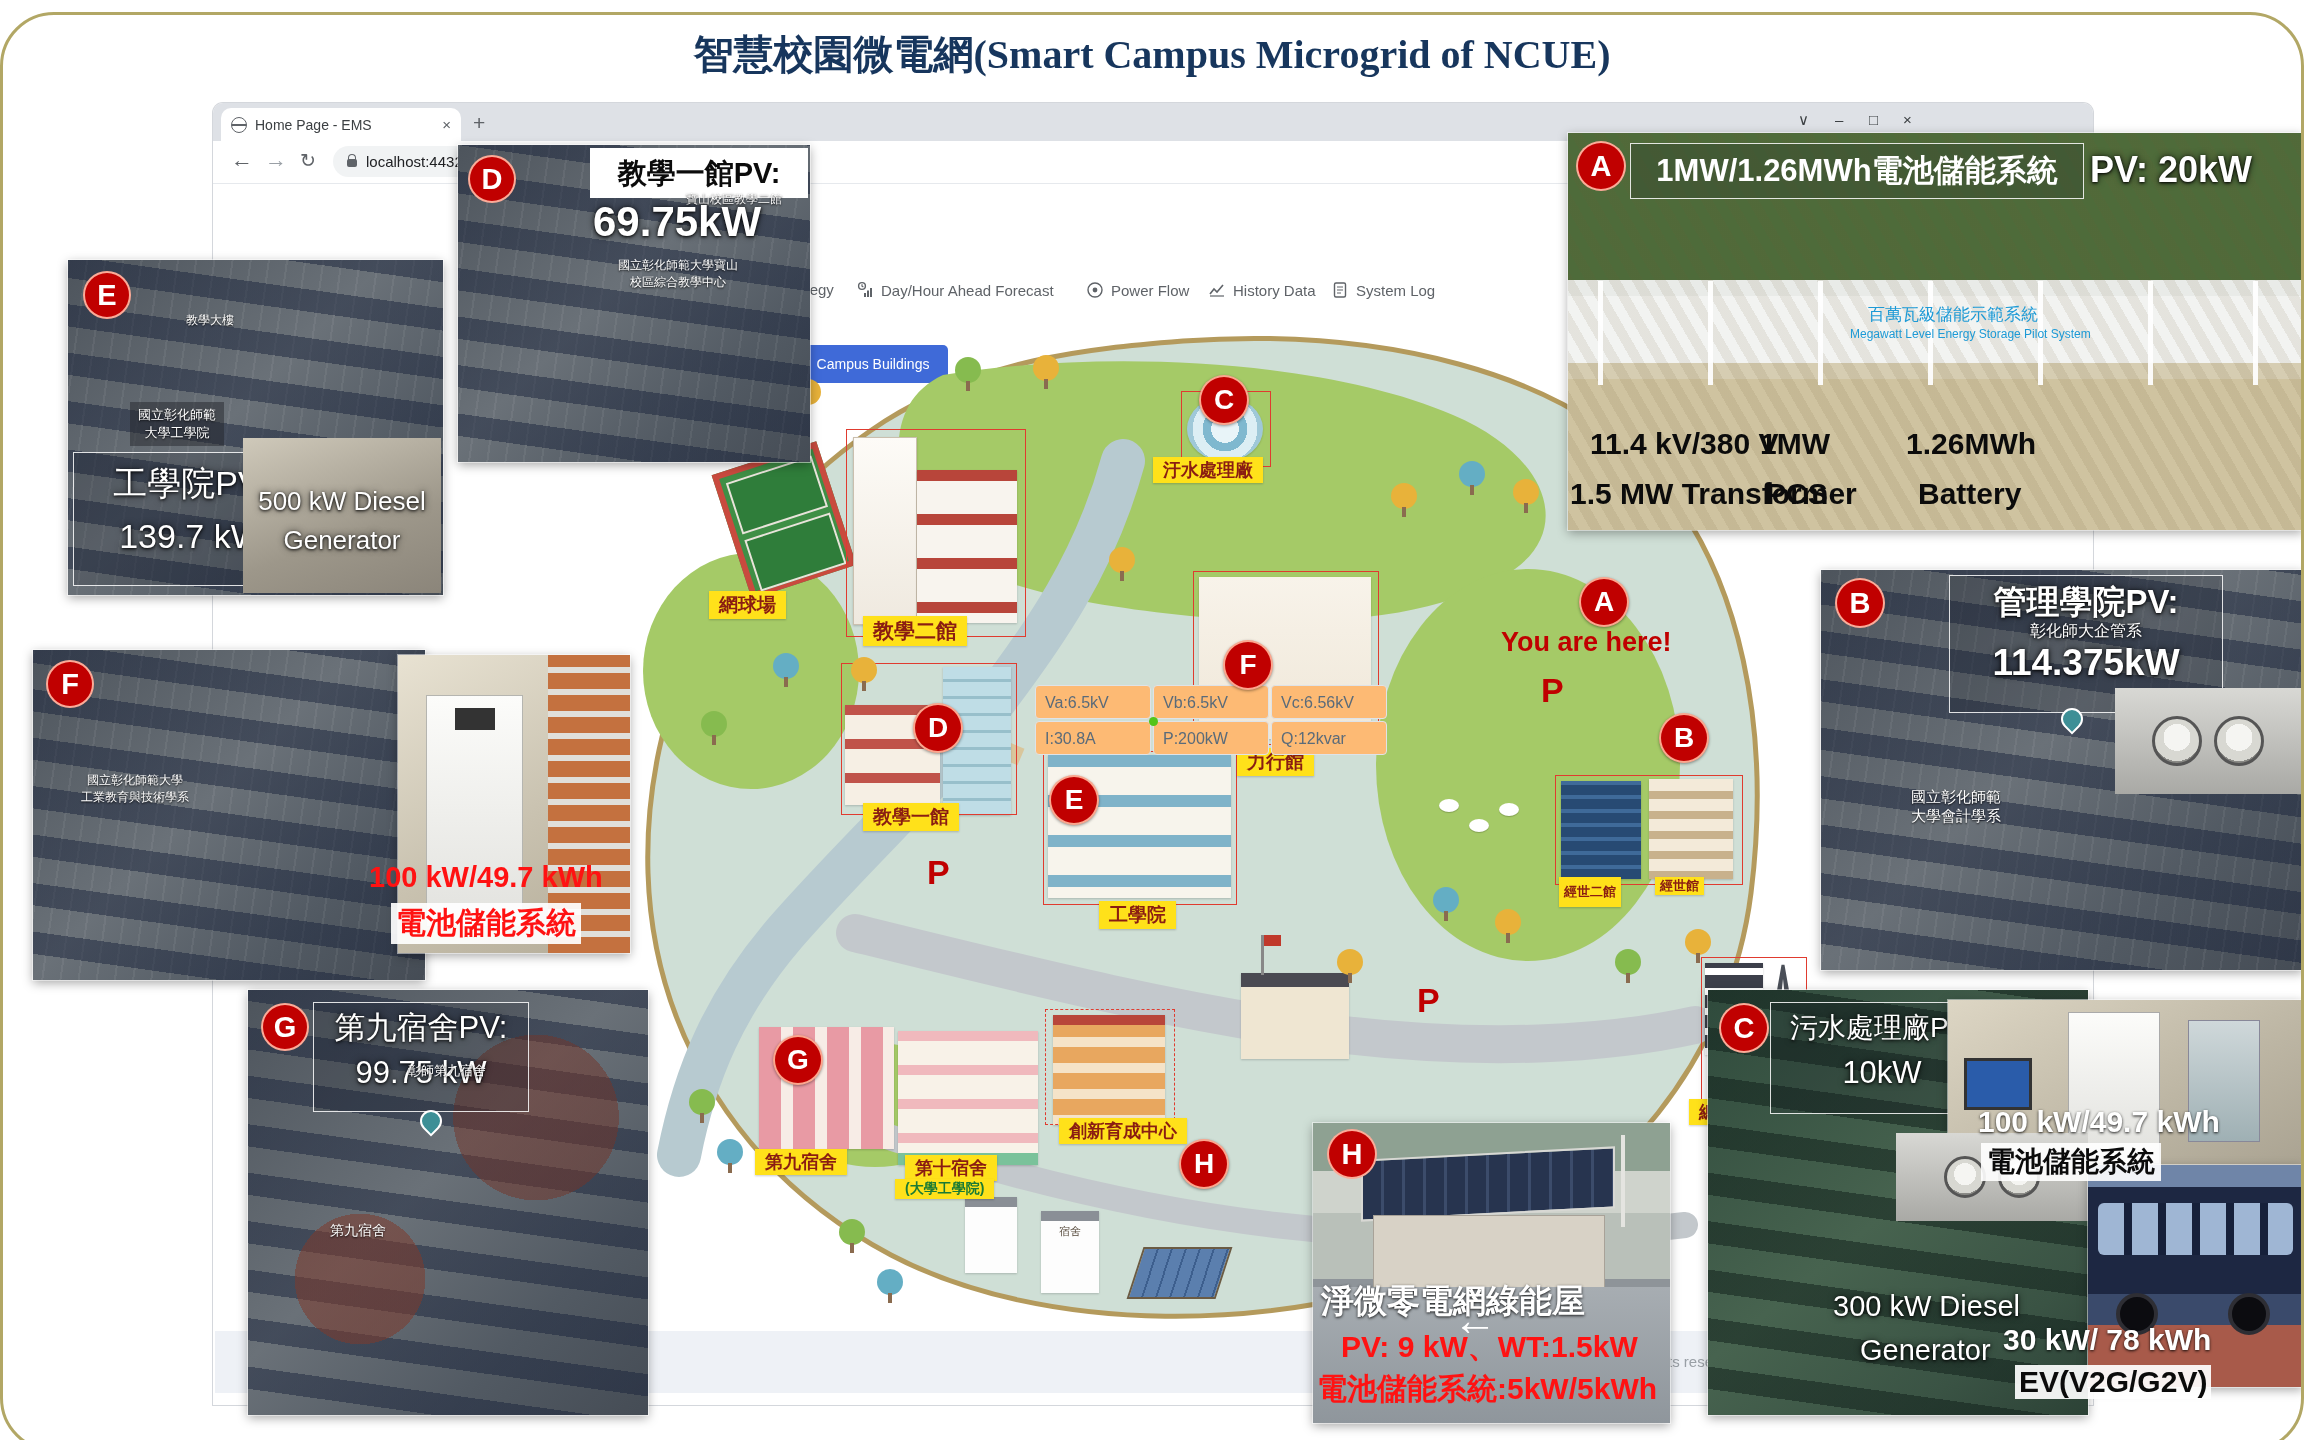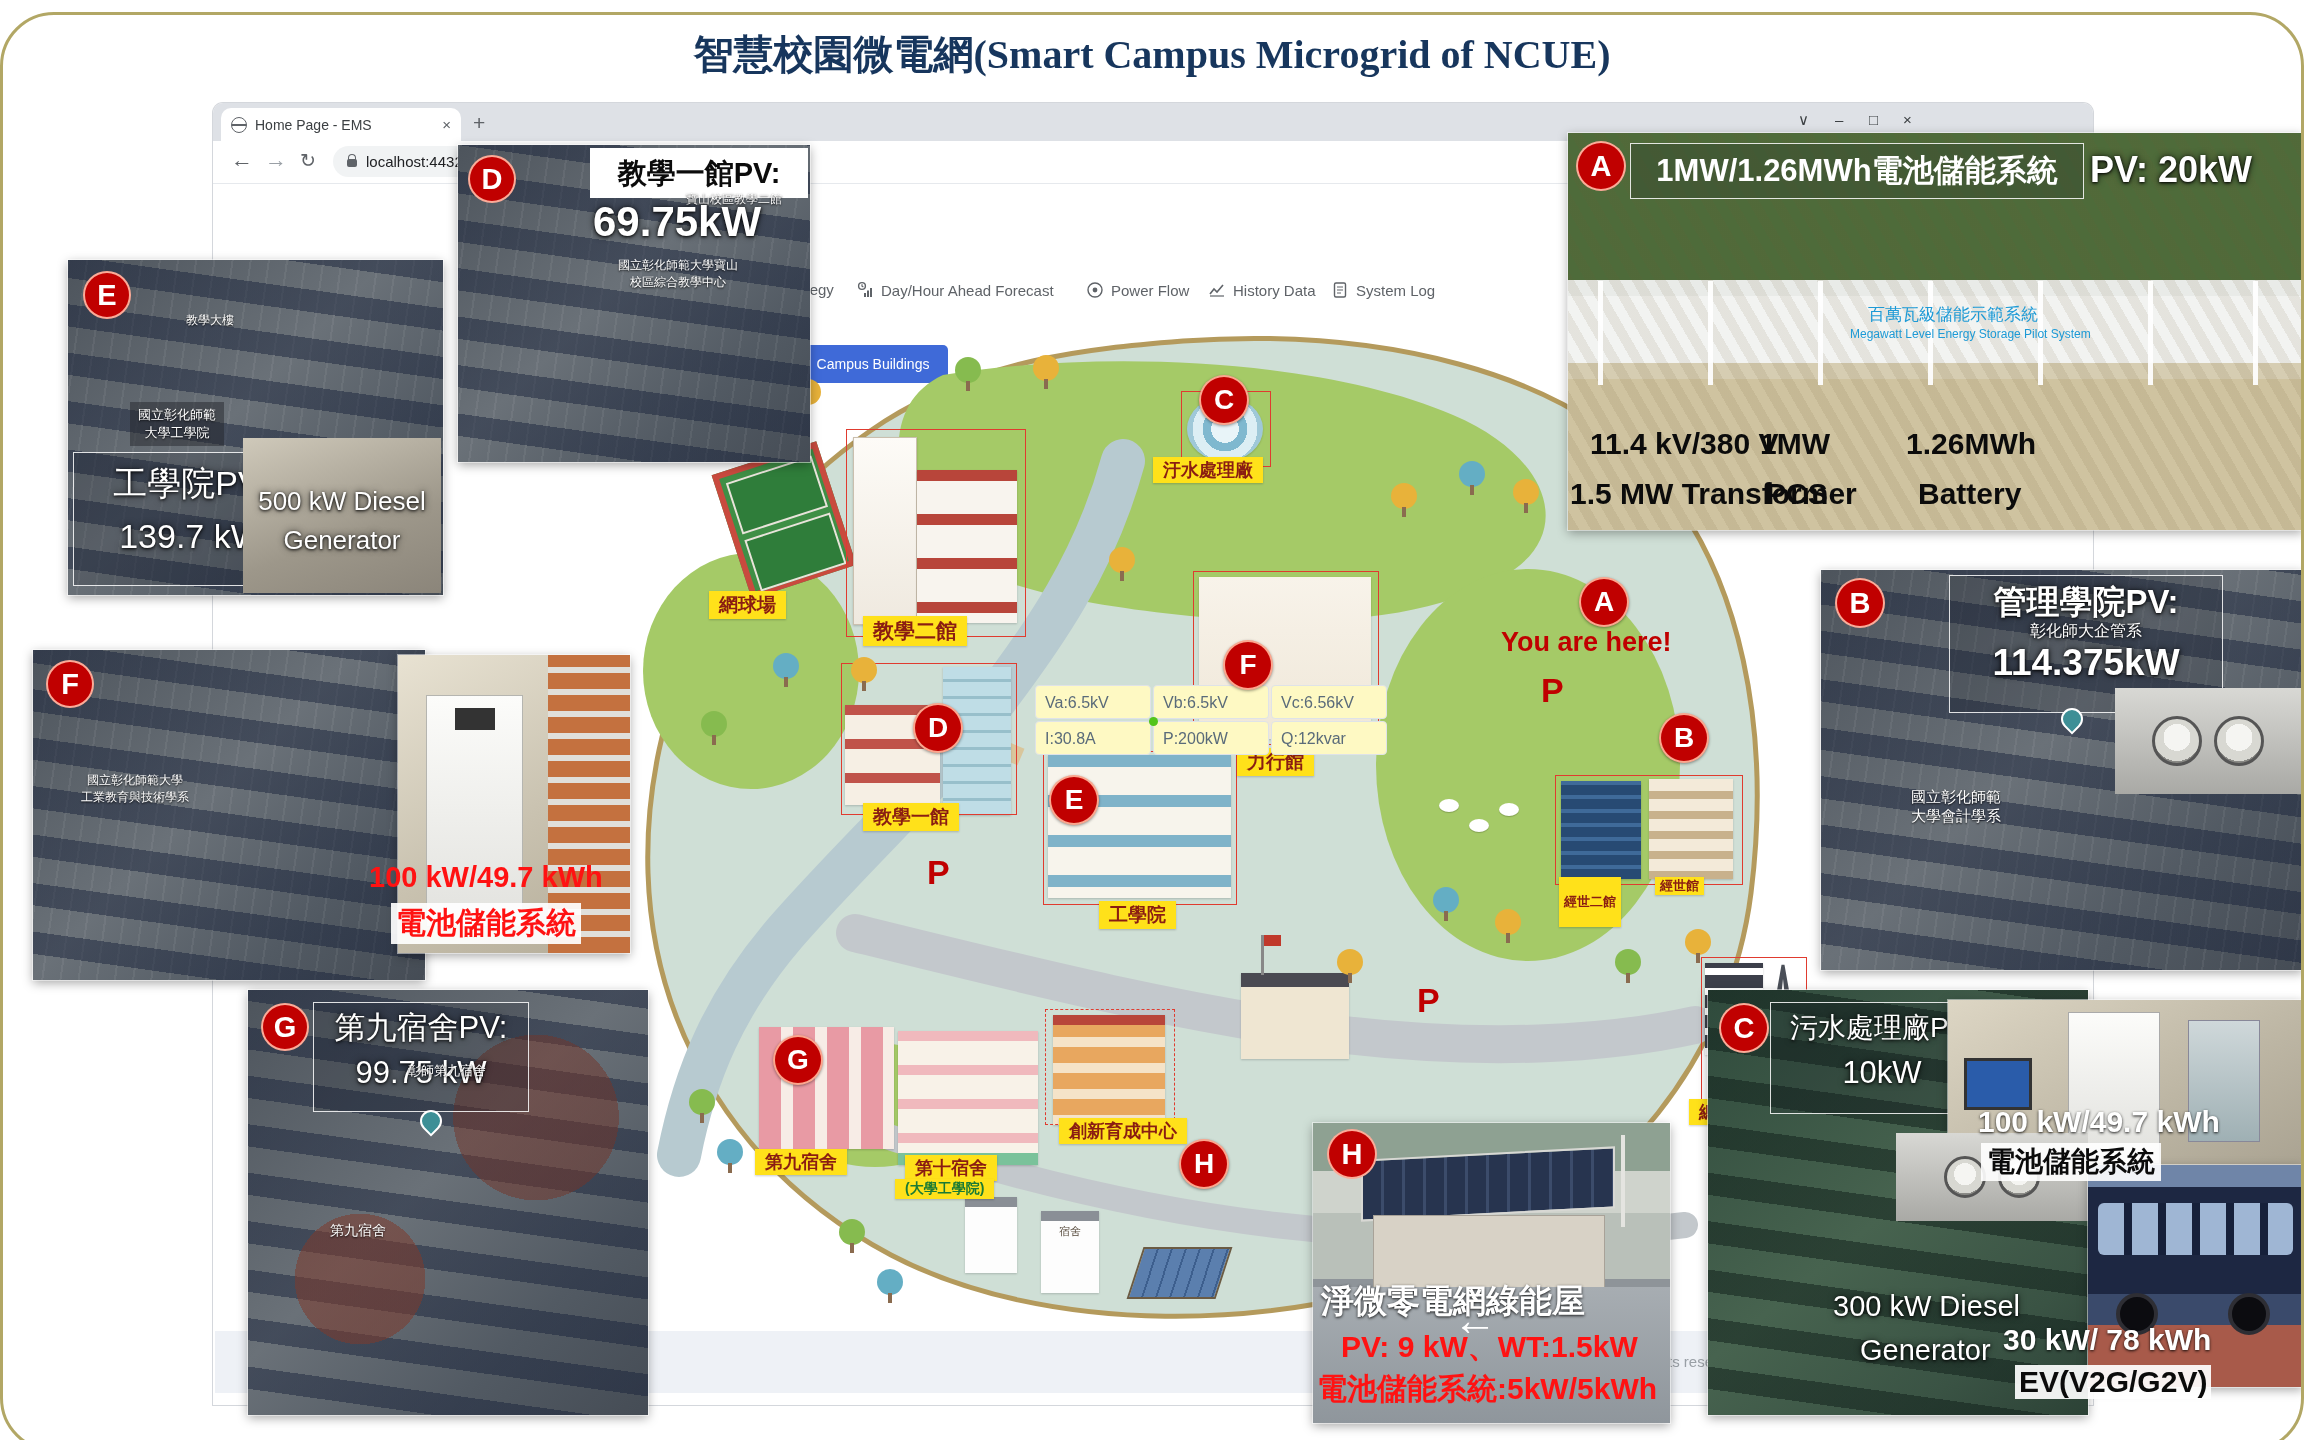--- a/index.html
+++ b/index.html
@@ -29,21 +29,21 @@
   .rights{left:1640px;top:1338px;font-size:15px;color:#9aa0a6;z-index:4;}
   
   .mapsvg{left:620px;top:318px;z-index:2;}
   .bld{position:absolute;z-index:3;box-shadow:0 1px 2px rgba(0,0,0,.18);}
   .rbox{position:absolute;z-index:3;border:1.5px solid #e03b2f;}
   .yl{position:absolute;z-index:4;background:#ffe11a;color:#8a1d12;font-weight:bold;font-size:19px;padding:1px 10px;white-space:nowrap;box-shadow:0 1px 2px rgba(0,0,0,.2);}
   .mk{position:absolute;width:46px;height:46px;border-radius:50%;background:#c00000;border:2px solid rgba(255,175,150,.95);color:#fff;font-weight:bold;font-size:28px;text-align:center;line-height:46px;z-index:5;box-shadow:0 1px 3px rgba(0,0,0,.4);}
   .pP{position:absolute;color:#c00000;font-weight:bold;font-size:34px;z-index:4;}
   .yah{position:absolute;color:#c00000;font-weight:bold;font-size:27px;z-index:5;white-space:nowrap;}
   .tip{left:1032px;top:670px;width:358px;display:grid;grid-template-columns:116px 116px 116px;grid-auto-rows:34px;gap:2px;z-index:4;}
-  .tip span{background:#fef9c3;border:1px solid #dfe3e8;border-radius:4px;font-size:16px;color:#5a6b7a;padding-left:9px;line-height:33px;white-space:nowrap;overflow:hidden;}
+  .tip span{background:#fdba74;border:1px solid #dfe3e8;border-radius:4px;font-size:16px;color:#5a6b7a;padding-left:9px;line-height:33px;white-space:nowrap;overflow:hidden;}
   .gdot{left:1146px;top:702px;width:9px;height:9px;border-radius:50%;background:#52c41a;z-index:5;}
   .tree{position:absolute;width:26px;height:26px;border-radius:50%;z-index:3;}
   .tree::after{content:"";position:absolute;left:11px;top:24px;width:4px;height:10px;background:#8a6b4f;}
   .tg{background:#86bb4f}.ty{background:#e8b23a}.tb{background:#64aec4}
   .bird{position:absolute;width:20px;height:13px;background:#fff;border-radius:50%;z-index:3;box-shadow:0 1px 1px rgba(0,0,0,.2);}
   .pin{position:absolute;width:18px;height:18px;background:#3d8f96;border:2px solid #fff;border-radius:50% 50% 50% 0;transform:rotate(-45deg);z-index:5;}
   
   .photo{position:absolute;z-index:6;overflow:hidden;box-shadow:0 0 0 1px rgba(255,255,255,.5),0 3px 10px rgba(0,0,0,.35);}
   .sat{background:
     repeating-linear-gradient(8deg, rgba(20,30,55,0) 0 26px, rgba(20,30,55,.45) 26px 48px),
@@ -204,21 +204,21 @@
   <div class="yl" style="left:860px;top:601px;font-size:21px">教學二館</div>
   <div class="yl" style="left:860px;top:788px">教學一館</div>
   <div class="yl" style="left:1150px;top:442px;font-size:18px">汙水處理廠</div>
   <div class="yl" style="left:1234px;top:733px">力行館</div>
   <div class="yl" style="left:1096px;top:886px">工學院</div>
   <div class="yl" style="left:752px;top:1134px;font-size:18px">第九宿舍</div>
   <div class="yl" style="left:902px;top:1140px;font-size:18px">第十宿舍</div>
   <div class="yl" style="left:892px;top:1164px;font-size:14px;color:#1b7a34">(大學工學院)</div>
   <div class="yl" style="left:1056px;top:1103px;font-size:18px">創新育成中心</div>
   <div class="yl" style="left:1686px;top:1084px;font-size:18px">總變電站</div>
-  <div class="yl" style="left:1556px;top:862px;font-size:13px;padding:16px 5px">經世二館</div>
+  <div class="yl" style="left:1556px;top:862px;font-size:13px;padding:6px 5px">經世二館</div>
   <div class="yl" style="left:1652px;top:862px;font-size:13px;padding:0 5px">經世館</div>
 
   <div class="mk" style="left:1576px;top:562px">A</div>
   <div class="mk" style="left:1656px;top:698px">B</div>
   <div class="mk" style="left:1196px;top:360px">C</div>
   <div class="mk" style="left:910px;top:688px">D</div>
   <div class="mk" style="left:1046px;top:760px">E</div>
   <div class="mk" style="left:1220px;top:625px">F</div>
   <div class="mk" style="left:770px;top:1020px">G</div>
   <div class="mk" style="left:1176px;top:1124px">H</div>

